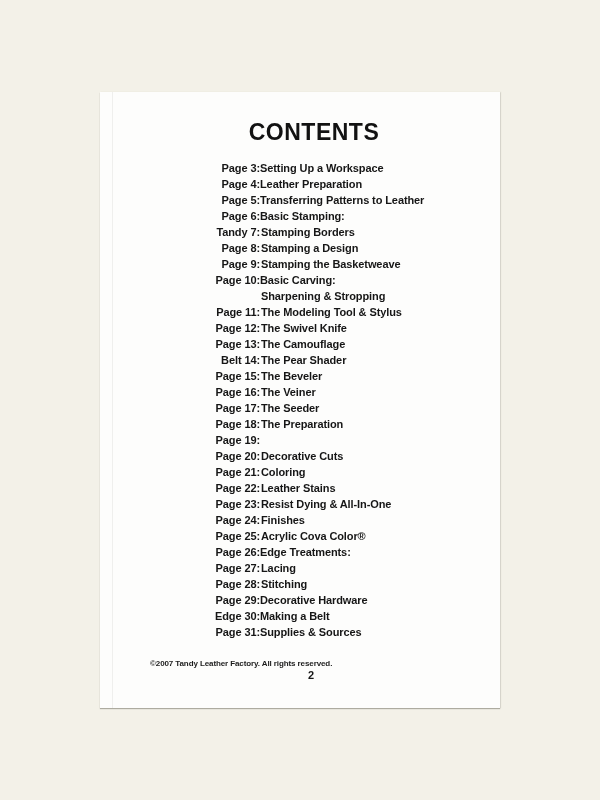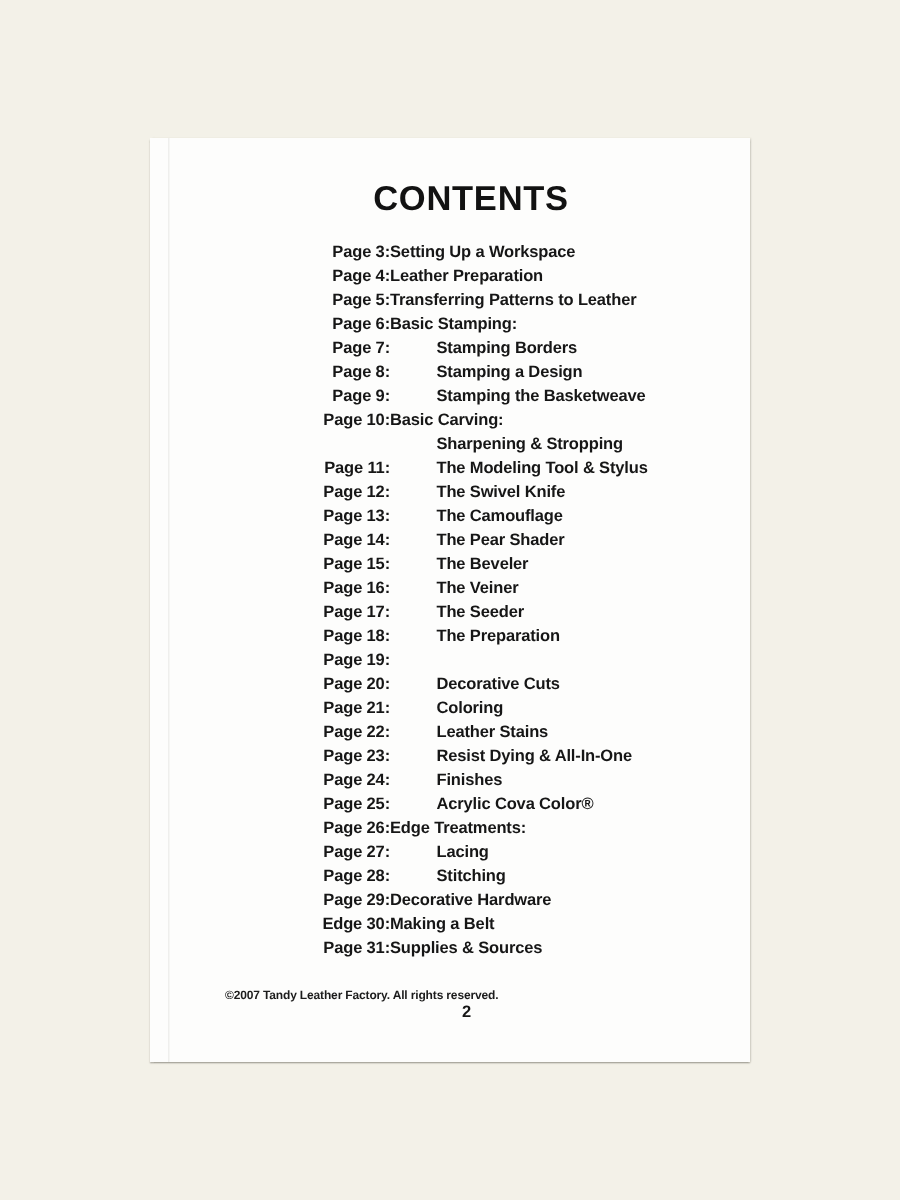--- a/index.html
+++ b/index.html
@@ -64,21 +64,21 @@
     color: #161616;
     white-space: nowrap;
   }
   .toc-label {
     display: inline-block;
     width: 57px;
     flex: 0 0 57px;
     text-align: right;
   }
   .toc-title.ind1 {
-    margin-left: 31px;
+    margin-left: 1px;
   }
   .footer-copyright {
     position: absolute;
     left: 50px;
     top: 567px;
     font-size: 8px;
     font-weight: bold;
     letter-spacing: -0.1px;
     color: #1c1c1c;
     white-space: nowrap;
@@ -112,21 +112,21 @@
         </div>
         <div class="toc-row">
           <span class="toc-label">Page 5:</span>
           <span class="toc-title">Transferring Patterns to Leather</span>
         </div>
         <div class="toc-row">
           <span class="toc-label">Page 6:</span>
           <span class="toc-title">Basic Stamping:</span>
         </div>
         <div class="toc-row">
-          <span class="toc-label">Page 7:</span>
+          <span class="toc-label">Tandy 7:</span>
           <span class="toc-title ind1">Stamping Borders</span>
         </div>
         <div class="toc-row">
           <span class="toc-label">Page 8:</span>
           <span class="toc-title ind1">Stamping a Design</span>
         </div>
         <div class="toc-row">
           <span class="toc-label">Page 9:</span>
           <span class="toc-title ind1">Stamping the Basketweave</span>
         </div>
@@ -144,21 +144,21 @@
         </div>
         <div class="toc-row">
           <span class="toc-label">Page 12:</span>
           <span class="toc-title ind1">The Swivel Knife</span>
         </div>
         <div class="toc-row">
           <span class="toc-label">Page 13:</span>
           <span class="toc-title ind1">The Camouflage</span>
         </div>
         <div class="toc-row">
-          <span class="toc-label">Page 14:</span>
+          <span class="toc-label">Belt 14:</span>
           <span class="toc-title ind1">The Pear Shader</span>
         </div>
         <div class="toc-row">
           <span class="toc-label">Page 15:</span>
           <span class="toc-title ind1">The Beveler</span>
         </div>
         <div class="toc-row">
           <span class="toc-label">Page 16:</span>
           <span class="toc-title ind1">The Veiner</span>
         </div>

